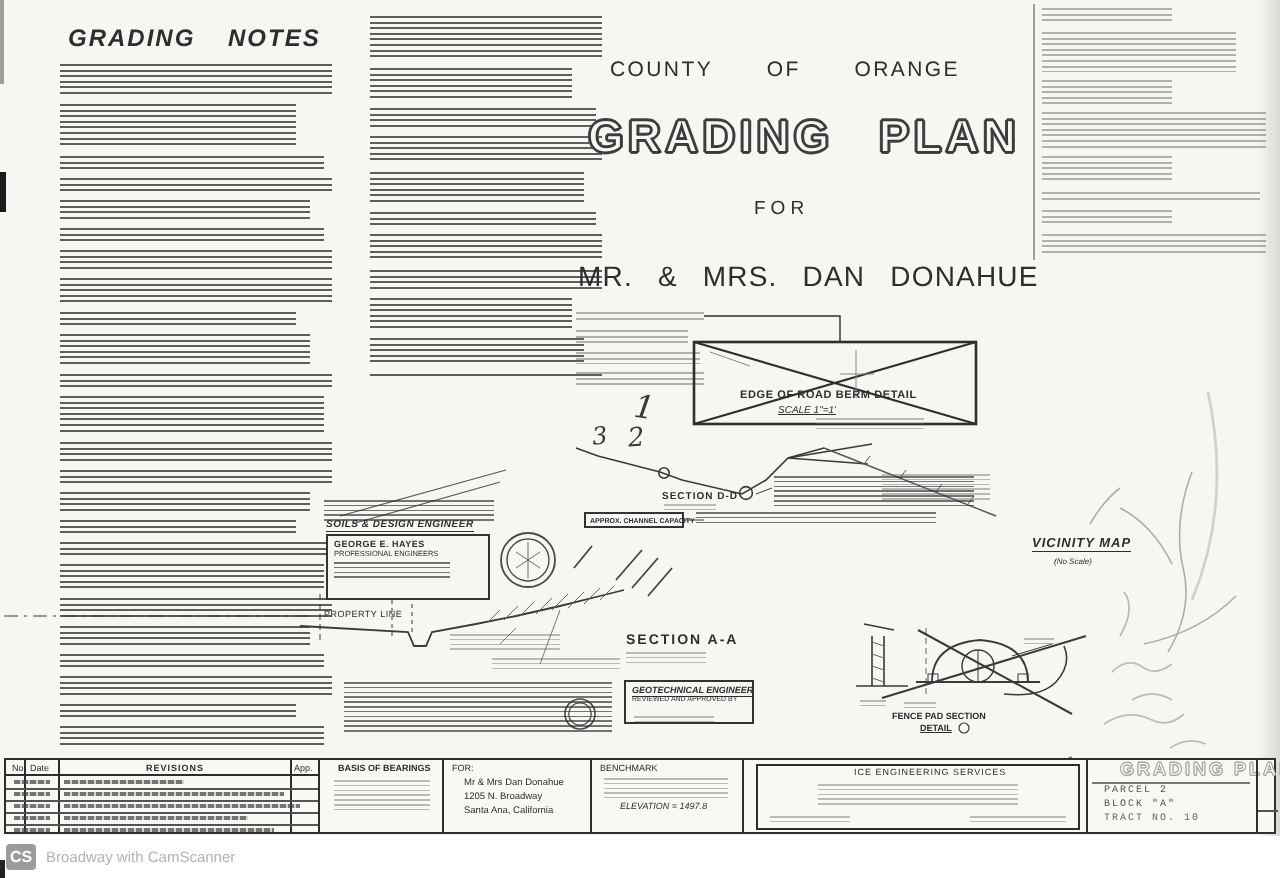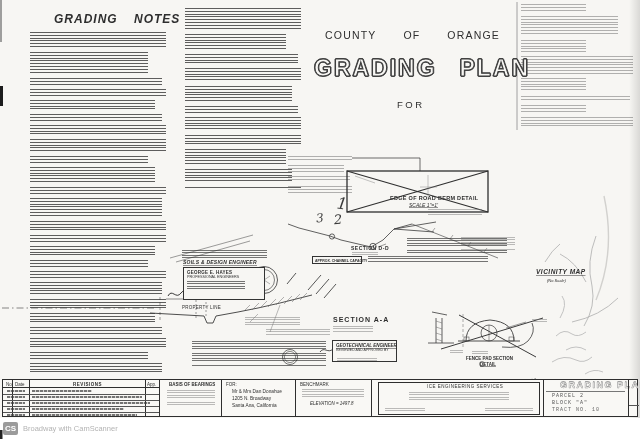--- a/index.html
+++ b/index.html
@@ -23,21 +23,21 @@
   .c3 .para:nth-child(odd){width:58%;}
   .tx{position:absolute;background-image:repeating-linear-gradient(180deg,rgba(45,45,45,.65) 0 .8px,transparent .8px 2.4px);}
   .txl{position:absolute;background-image:repeating-linear-gradient(180deg,rgba(110,110,110,.45) 0 .8px,transparent .8px 2.4px);}
   
   .hollow{color:#f7f6f3;-webkit-text-stroke:1px #3a3a3a;
           text-shadow:1px 0 0 #4a4a4a,-1px 0 0 #4a4a4a,0 1px 0 #4a4a4a,0 -1px 0 #4a4a4a;}
   .hollow-faint{color:#f7f6f3;-webkit-text-stroke:.6px #9a9a9a;
           text-shadow:.7px 0 0 #a5a5a5,-.7px 0 0 #a5a5a5,0 .7px 0 #a5a5a5,0 -.7px 0 #a5a5a5;}
   .hand{position:absolute;font-family:"DejaVu Serif",serif;font-style:italic;color:#3a3a3a;line-height:1;}
   svg.lines{position:absolute;left:0;top:0;z-index:3;}
-  .txtlayer{position:absolute;left:0;top:0;width:524px;height:439px;z-index:4;margin-left:20px;}
+  .txtlayer{position:absolute;left:0;top:0;width:524px;height:439px;z-index:4;}
   
   .tb{position:absolute;left:2px;top:379px;width:636px;height:38px;border:1.2px solid #2e2e2e;background:#f9f8f5;box-sizing:border-box;z-index:5;}
   .cell{position:absolute;top:0;height:100%;border-left:1px solid #2e2e2e;box-sizing:border-box;}
   .vline{position:absolute;top:0;width:1px;height:100%;background:#2e2e2e;}
   .revrow{position:absolute;left:0;width:156px;height:6px;border-bottom:.5px solid #555;}
   .scrib{position:absolute;height:2.5px;background-image:repeating-linear-gradient(90deg,rgba(60,60,60,.7) 0 3px,rgba(60,60,60,.2) 3px 4px);}
   .engbox{position:absolute;left:6px;top:2px;width:162px;height:33px;border:1px solid #2e2e2e;box-sizing:border-box;}
   .edge-shade{position:absolute;left:629px;top:0;width:11px;height:418px;
               background:linear-gradient(90deg,rgba(0,0,0,0),rgba(0,0,0,.12));}
   .wm-logo{position:absolute;left:3px;top:422px;width:15px;height:13px;background:#9b9b9b;border-radius:2px;
@@ -213,20 +213,21 @@
     <div class="abs" style="left:294px;top:55px;width:216px;display:flex;justify-content:space-between;font-size:23px;font-weight:bold;letter-spacing:2px;">
       <span class="hollow">GRADING</span>
       <span class="hollow">PLAN</span>
     </div>
     <div class="abs" style="left:305px;top:29px;width:175px;display:flex;justify-content:space-between;font-size:10.5px;letter-spacing:1.2px;">
       <span>COUNTY</span>
       <span>OF</span>
       <span>ORANGE</span>
     </div>
     <div class="lbl" style="left:377px;top:100px;font-size:9.5px;letter-spacing:2.5px;">FOR</div>
+    <div class="lbl" style="left:289px;top:131px;font-size:14px;letter-spacing:.6px;word-spacing:8px;">MR. &amp; MRS. DAN DONAHUE</div>
 
     <div class="lbl sc b" style="left:370px;top:195px;font-size:11px;letter-spacing:.6px;">EDGE OF ROAD BERM DETAIL</div>
     <div class="lbl sc i" style="left:389px;top:203px;font-size:10px;text-decoration:underline;">SCALE  1"=1'</div>
 
     <div class="lbl sc b" style="left:331px;top:246px;font-size:10px;letter-spacing:1px;">SECTION D-D</div>
     <div class="txl" style="left:332px;top:252px;width:26px;height:3px;"></div>
     <div class="abs boxed" style="left:292px;top:256px;width:50px;height:8px;">
       <span class="lbl sc b" style="left:2px;top:1.5px;font-size:7px;">APPROX. CHANNEL CAPACITY</span>
     </div>
     <div class="tx" style="left:348px;top:256px;width:120px;height:7px;"></div>

